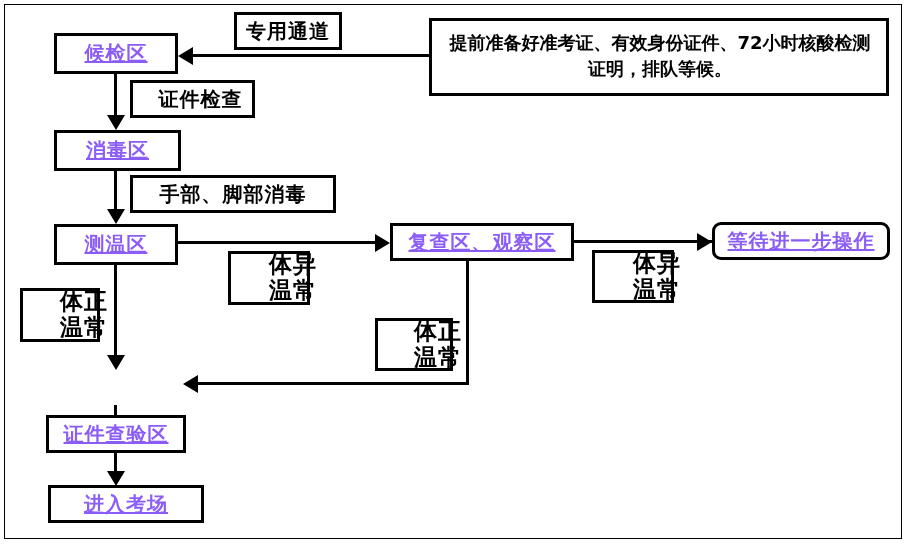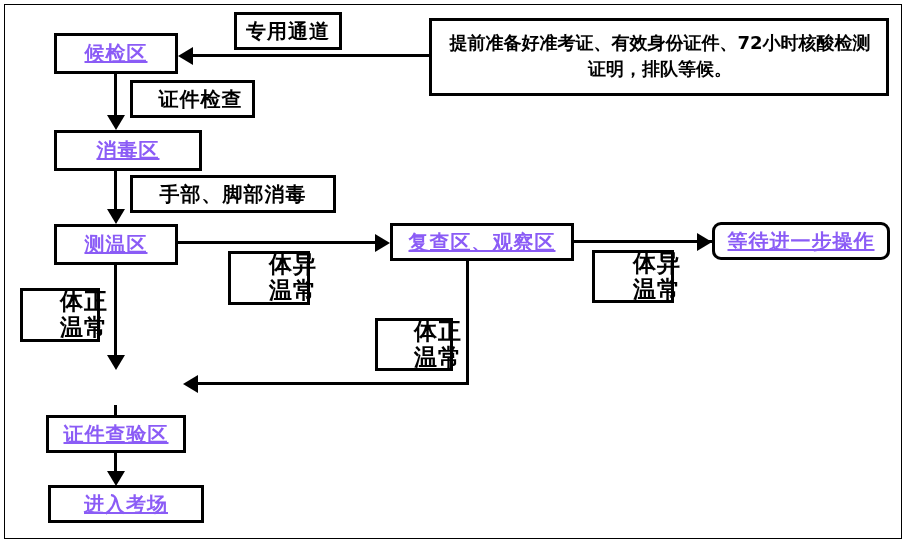--- a/index.html
+++ b/index.html
@@ -121,21 +121,21 @@
   <div class="line-h" style="left:192px; top:54px; width:238px;"></div>
   <div class="arrow arrow-left" style="left:178px; top:47px;"></div>
 
   <div class="node fs20" style="left:54px; top:33px; width:124px; height:41px;">候检区</div>
 
   <div class="line-v" style="left:114px; top:74px; height:42px;"></div>
   <div class="arrow arrow-down" style="left:107px; top:115px;"></div>
 
   <div class="label-box fs20" style="left:130px; top:80px; width:125px; height:38px;padding-left:16px;">证件检查</div>
 
-  <div class="node fs20" style="left:54px; top:130px; width:148px; height:41px;">消毒区</div>
+  <div class="node fs20" style="left:54px; top:130px; width:127px; height:41px;">消毒区</div>
 
   <div class="line-v" style="left:114px; top:171px; height:42px;"></div>
   <div class="arrow arrow-down" style="left:107px; top:209px;"></div>
 
   <div class="label-box fs20" style="left:130px; top:175px; width:206px; height:38px;">手部、脚部消毒</div>
 
   <div class="node fs20" style="left:54px; top:224px; width:124px; height:41px;">测温区</div>
 
   <div class="line-h" style="left:178px; top:241px; width:198px;"></div>
   <div class="arrow arrow-right" style="left:375px; top:234px;"></div>

